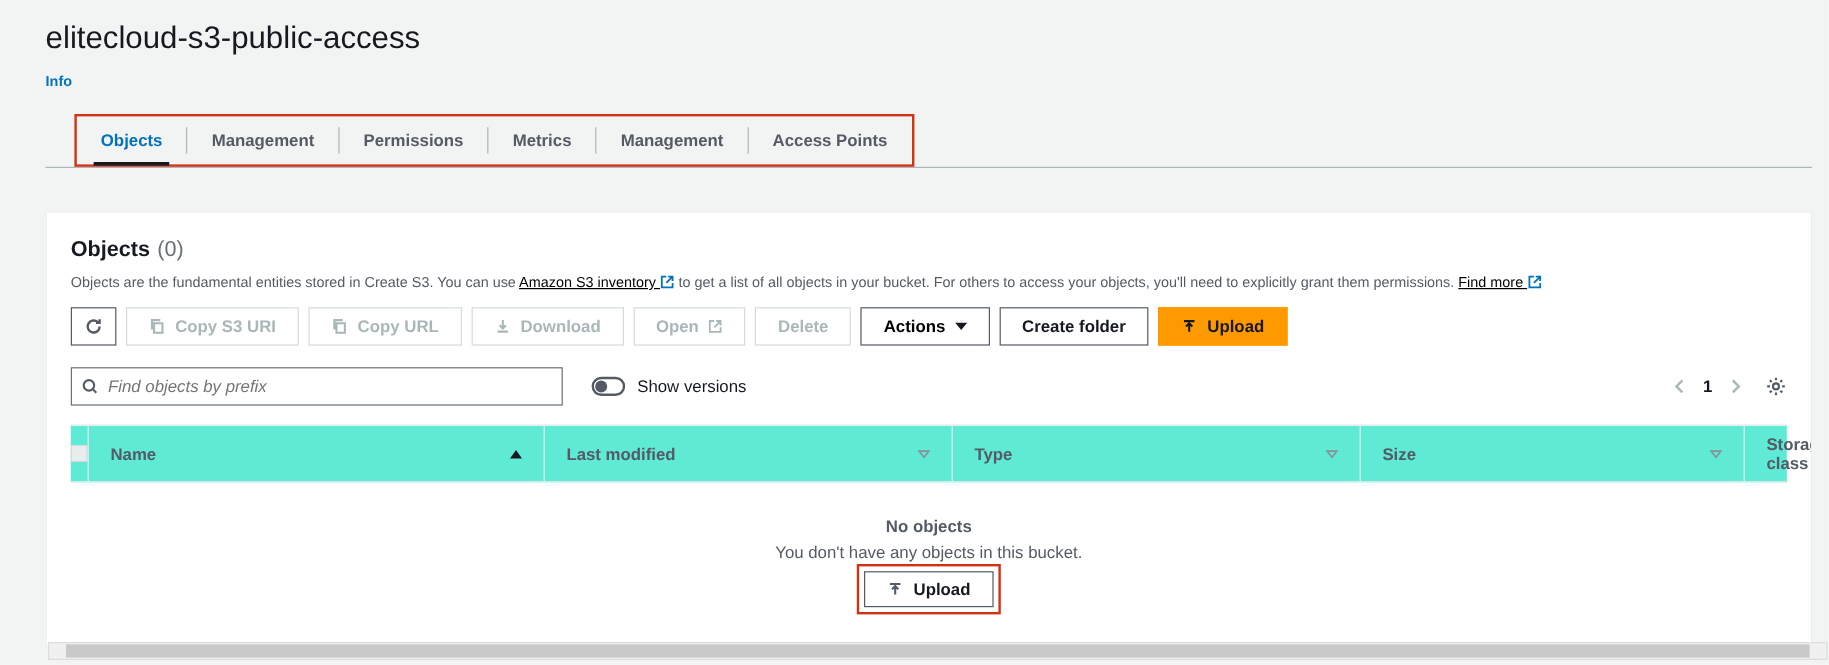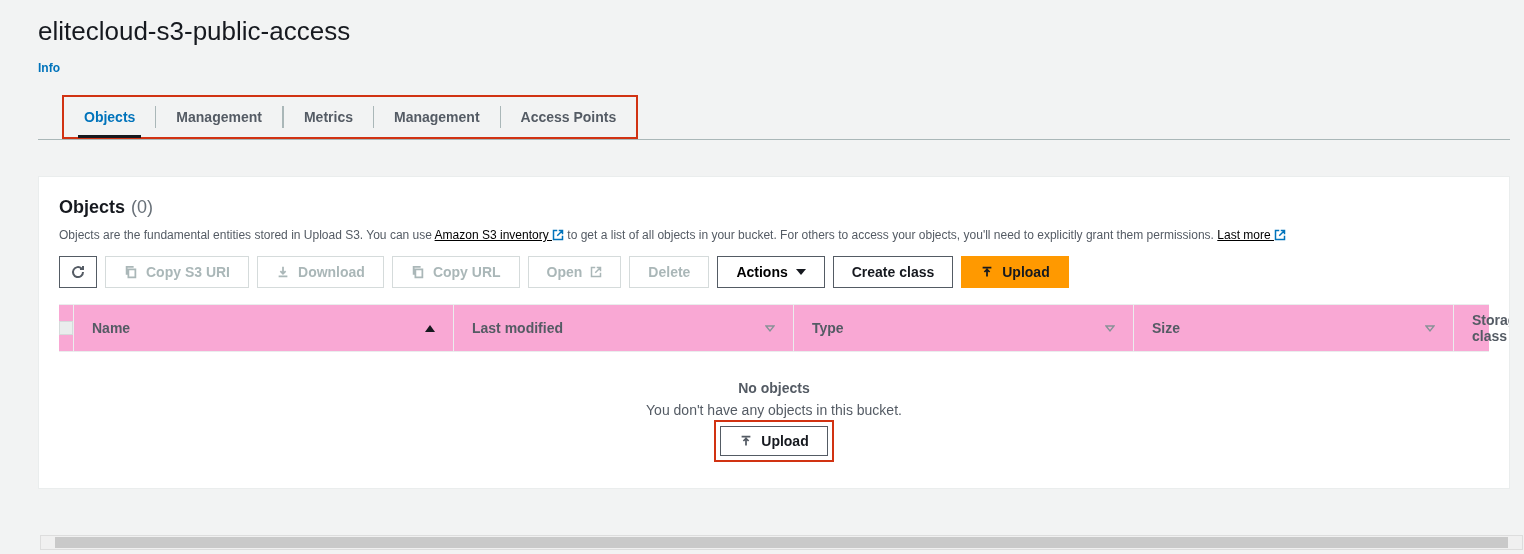--- a/index.html
+++ b/index.html
@@ -196,21 +196,21 @@
     gap: 14px;
   }
   .pager .pg-num { font-weight: 700; }
   .pager svg { cursor: pointer; }
   .gear { margin-left: 6px; }
 
   .table-head {
     margin-top: 16px;
     border-top: 1px solid #eaeded;
     border-bottom: 1px solid #eaeded;
-    background: #f9a8d4;
+    background: #5eead4;
     display: flex;
     align-items: center;
     height: 48px;
   }
   .th {
     padding: 0 18px;
     font-size: 14px;
     font-weight: 700;
     color: #545b64;
     display: flex;
@@ -281,94 +281,121 @@
   <span class="info-link">Info</span>
 </div>
 
 <div class="tabs-row">
   <div class="tabs-wrap">
     <div class="tabs-inner">
       <div class="tab active">Objects</div>
       <div class="tab-sep"></div>
       <div class="tab">Management</div>
       <div class="tab-sep"></div>
+      <div class="tab">Permissions</div>
       <div class="tab-sep"></div>
       <div class="tab">Metrics</div>
       <div class="tab-sep"></div>
       <div class="tab">Management</div>
       <div class="tab-sep"></div>
       <div class="tab">Access Points</div>
     </div>
   </div>
 </div>
 
 <div class="panel">
   <div class="objects-header">
     <span class="objects-title">Objects</span>
     <span class="objects-count">(0)</span>
   </div>
   <p class="objects-desc">
-    <span>Objects are the fundamental entities stored in Upload S3. You can use </span>
+    <span>Objects are the fundamental entities stored in Create S3. You can use </span>
     <a href="#"><span>Amazon S3 inventory </span><svg class="ext-icon" width="12" height="12" viewBox="0 0 16 16">
           <path fill="none" stroke="#0073bb" stroke-width="2" d="M7 2H2v12h12V9M9 2h5v5M14 2L7 9"></path>
         </svg></a>
     <span> to get a list of all objects in your bucket. For others to access your objects, you'll need to explicitly grant them permissions. </span>
-    <a href="#"><span>Last more </span><svg class="ext-icon" width="12" height="12" viewBox="0 0 16 16">
+    <a href="#"><span>Find more </span><svg class="ext-icon" width="12" height="12" viewBox="0 0 16 16">
           <path fill="none" stroke="#0073bb" stroke-width="2" d="M7 2H2v12h12V9M9 2h5v5M14 2L7 9"></path>
         </svg></a>
   </p>
 
   <div class="toolbar">
     <button class="btn icon-only">
       <svg width="16" height="16" viewBox="0 0 16 16">
           <path fill="none" stroke="#545b64" stroke-width="2" d="M13 8a5 5 0 1 1-1.5-3.5M13 2v3h-3"></path>
         </svg>
     </button>
     <button class="btn disabled">
       <svg width="14" height="14" viewBox="0 0 16 16">
           <path fill="none" stroke="#aab7b8" stroke-width="2" d="M5 5h8v9H5zM3 11V2h8"></path>
         </svg>
       <span>Copy S3 URI</span>
     </button>
     <button class="btn disabled">
       <svg width="14" height="14" viewBox="0 0 16 16">
-          <path fill="none" stroke="#aab7b8" stroke-width="2" d="M8 2v8M5 7l3 3 3-3M3 13h10"></path>
-        </svg>
-      <span>Download</span>
+          <path fill="none" stroke="#aab7b8" stroke-width="2" d="M5 5h8v9H5zM3 11V2h8"></path>
+        </svg>
+      <span>Copy URL</span>
     </button>
     <button class="btn disabled">
       <svg width="14" height="14" viewBox="0 0 16 16">
-          <path fill="none" stroke="#aab7b8" stroke-width="2" d="M5 5h8v9H5zM3 11V2h8"></path>
-        </svg>
-      <span>Copy URL</span>
+          <path fill="none" stroke="#aab7b8" stroke-width="2" d="M8 2v8M5 7l3 3 3-3M3 13h10"></path>
+        </svg>
+      <span>Download</span>
     </button>
     <button class="btn disabled">
       <span>Open</span>
       <svg width="12" height="12" viewBox="0 0 16 16">
           <path fill="none" stroke="#aab7b8" stroke-width="2" d="M7 2H2v12h12V9M9 2h5v5M14 2L7 9"></path>
         </svg>
     </button>
     <button class="btn disabled">
       <span>Delete</span>
     </button>
     <button class="btn" style="color:#000000;border-color:#545b64">
       <span>Actions</span>
       <span class="caret-down"></span>
     </button>
     <button class="btn" style="color:#16191f">
-      <span>Create class</span>
+      <span>Create folder</span>
     </button>
     <button class="btn primary">
       <svg width="14" height="14" viewBox="0 0 16 16">
           <path fill="none" stroke="#16191f" stroke-width="2" d="M8 13V5M5 8l3-3 3 3M3 3h10"></path>
         </svg>
       <span>Upload</span>
     </button>
   </div>
 
+  <div class="filter-row">
+    <div class="search-box">
+      <svg width="14" height="14" viewBox="0 0 16 16">
+          <circle cx="7" cy="7" r="5" fill="none" stroke="#545b64" stroke-width="2"></circle>
+          <path stroke="#545b64" stroke-width="2" d="M11 11l3 3"></path>
+        </svg>
+      <input type="text" placeholder="Find objects by prefix" style="">
+    </div>
+    <div class="toggle-wrap">
+      <span class="toggle"></span>
+      <span>Show versions</span>
+    </div>
+    <div class="pager">
+      <svg width="10" height="14" viewBox="0 0 10 14">
+          <path fill="none" stroke="#aab7b8" stroke-width="2" d="M7 2L2 7l5 5"></path>
+        </svg>
+      <span class="pg-num">1</span>
+      <svg width="10" height="14" viewBox="0 0 10 14">
+          <path fill="none" stroke="#aab7b8" stroke-width="2" d="M3 2l5 5-5 5"></path>
+        </svg>
+      <svg class="gear" width="18" height="18" viewBox="0 0 16 16">
+          <circle cx="8" cy="8" r="2.2" fill="none" stroke="#545b64" stroke-width="1.6"></circle>
+          <path fill="none" stroke="#545b64" stroke-width="1.6" d="M8 1.5v2M8 12.5v2M1.5 8h2M12.5 8h2M3.4 3.4l1.4 1.4M11.2 11.2l1.4 1.4M12.6 3.4l-1.4 1.4M4.8 11.2l-1.4 1.4"></path>
+        </svg>
+    </div>
+  </div>
 
   <div class="table-head">
     <div class="th checkbox-head">
       <span class="checkbox-sq"></span>
     </div>
     <div class="th col-name">
       <span>Name</span>
       <span class="sort-tri sort-up"></span>
     </div>
     <div class="th col-lm">

